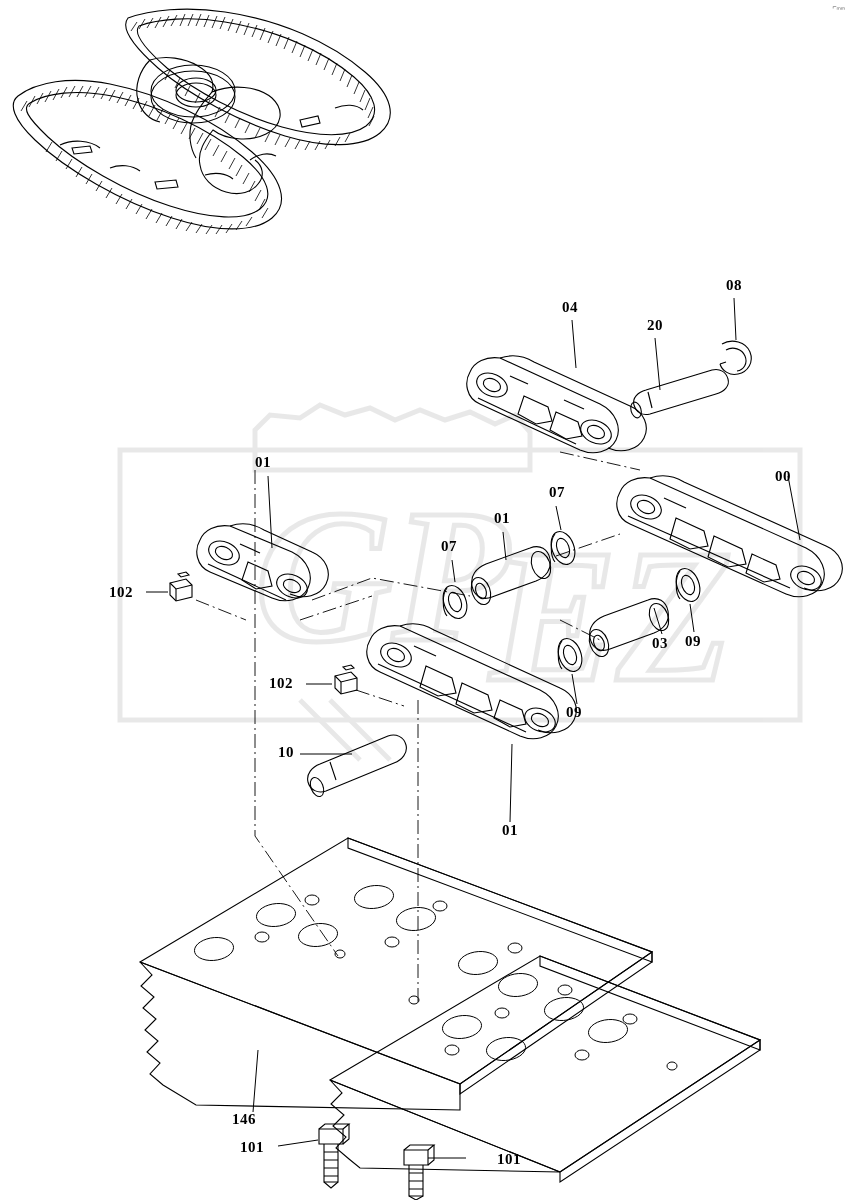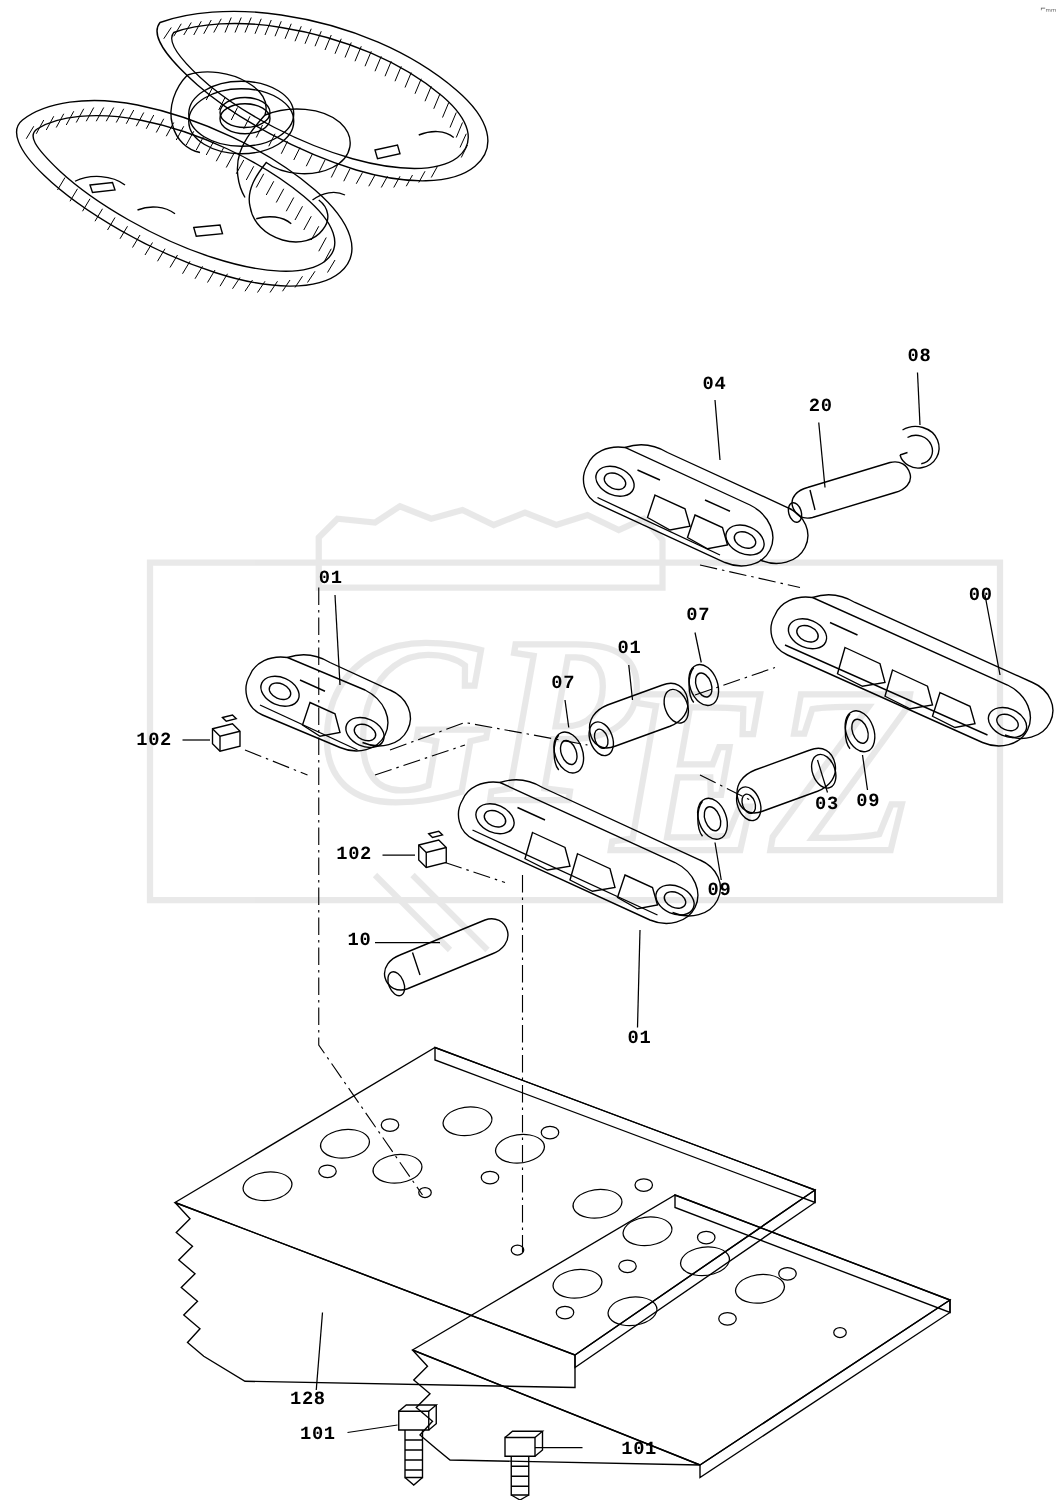--- a/index.html
+++ b/index.html
@@ -1,19 +1,19 @@
 <!DOCTYPE html>
 <html><head>
 <meta charset="utf-8">
 <style>
   html,body{margin:0;padding:0;background:#ffffff;}
   body{width:849px;height:1200px;position:relative;overflow:hidden;font-family:"Liberation Serif",serif;color:#000;}
   #sheet{position:absolute;left:0;top:0;width:771px;height:1200px;}
   svg{display:block;}
-  .lbl{position:absolute;font-family:Liberation Mono, monospace;font-size:15px;font-weight:bold;letter-spacing:0.5px;color:#000;white-space:nowrap;}
+  .lbl{position:absolute;font-family:Liberation Serif, serif;font-size:15px;font-weight:bold;letter-spacing:0.5px;color:#000;white-space:nowrap;}
   .corner{position:absolute;right:4px;top:2px;font-size:7px;color:#555;font-family:"Liberation Sans",sans-serif;}
 </style>
 </head>
 <body>
 
 <div id="sheet">
 <svg width="849" height="1200" viewBox="0 0 849 1200">
   <defs>
     <g id="hatchpat"></g>
   </defs>
@@ -404,15 +404,15 @@
 <div class="lbl" style="left:549px;top:484px">07</div>
 <div class="lbl" style="left:726px;top:277px">08</div>
 <div class="lbl" style="left:566px;top:704px">09</div>
 <div class="lbl" style="left:685px;top:633px">09</div>
 <div class="lbl" style="left:278px;top:744px">10</div>
 <div class="lbl" style="left:647px;top:317px">20</div>
 <div class="lbl" style="left:240px;top:1139px">101</div>
 <div class="lbl" style="left:497px;top:1151px">101</div>
 <div class="lbl" style="left:109px;top:584px">102</div>
 <div class="lbl" style="left:269px;top:675px">102</div>
-<div class="lbl" style="left:232px;top:1111px">128</div>
+<div class="lbl" style="left:232px;top:1111px">146</div>
 
 <div class="corner">⌐ₘₘ</div>
 
 </body></html>

